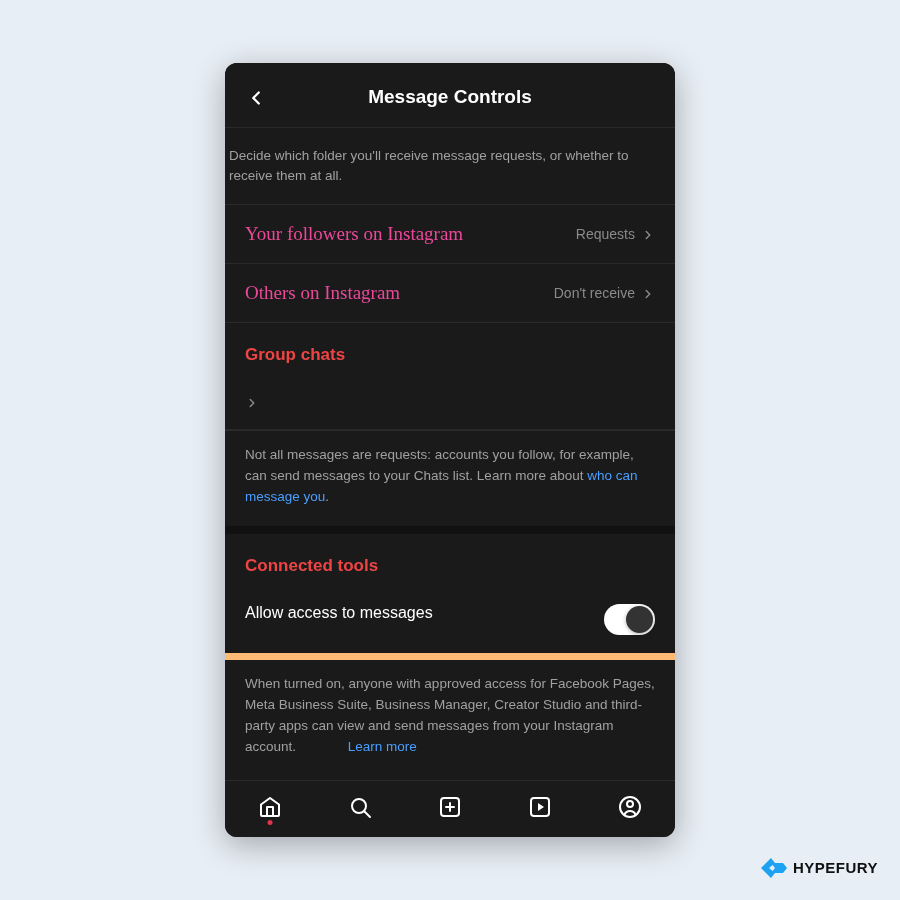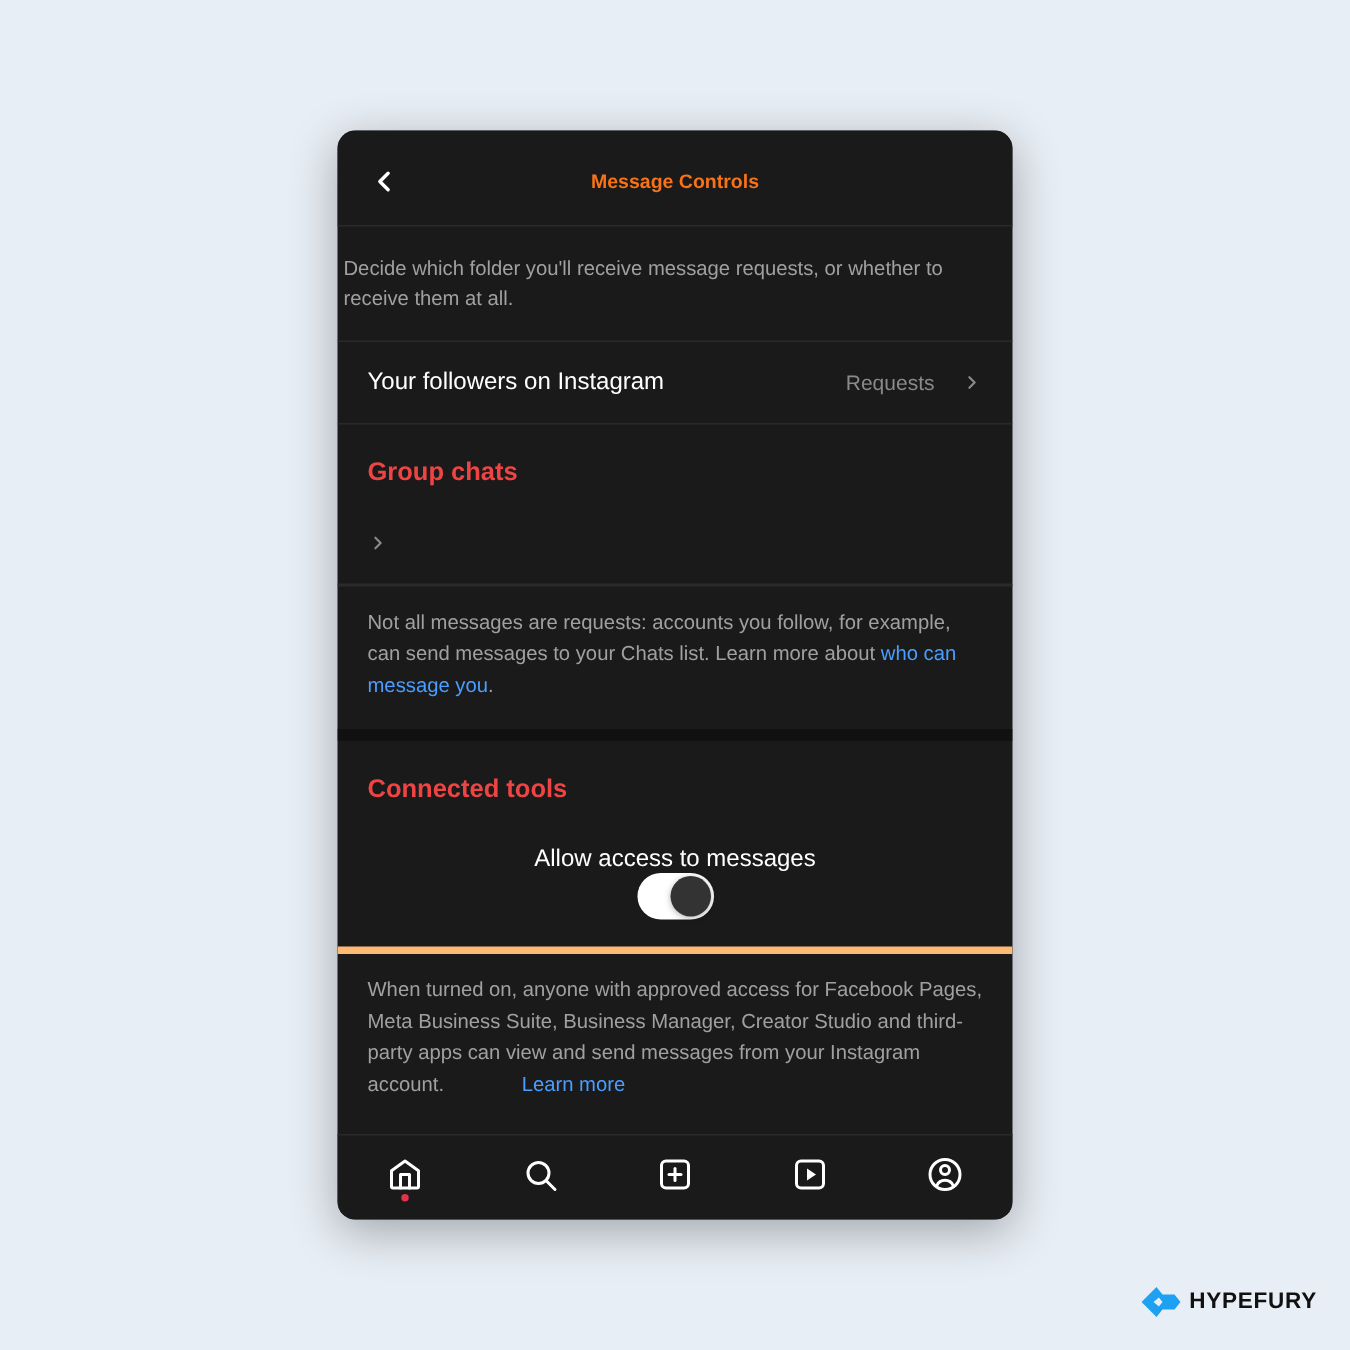--- a/index.html
+++ b/index.html
@@ -35,22 +35,22 @@
       color: #fff;
       font-size: 20px;
       cursor: pointer;
       padding: 4px 8px 4px 0;
       z-index: 1;
     }
     .header-title {
       position: absolute;
       left: 50%;
       transform: translateX(-50%);
-      color: #f97316;
-      font-size: 13px;
+      color: #ffffff;
+      font-size: 19px;
       font-weight: 700;
     }
 
     .description {
       padding: 18px 4px;
       color: #a0a0a0;
       font-size: 13.5px;
       line-height: 1.5;
       border-bottom: 1px solid #2a2a2a;
     }
@@ -58,27 +58,28 @@
     .settings-row {
       display: flex;
       align-items: center;
       justify-content: space-between;
       padding: 18px 20px;
       border-bottom: 1px solid #2a2a2a;
       cursor: pointer;
     }
 
     .row-label {
-      color: #ffffff;
-      font-size: 16px;
+      color: #ec4899;
+      font-size: 19px;
+      font-family: Liberation Serif, serif;
     }
     .row-right {
       display: flex;
       align-items: center;
-      gap: 18px;
+      gap: 6px;
     }
     .row-value {
       color: #8a8a8a;
       font-size: 14px;
     }
     .chevron {
       color: #8a8a8a;
       font-size: 16px;
     }
 
@@ -102,25 +103,24 @@
     }
 
     .section-divider {
       height: 8px;
       background: #111;
     }
 
     
     .toggle-row {
       display: flex;
-      align-items: center;
+      align-items: flex-start;
       justify-content: space-between;
       padding: 18px 20px;
-      border-bottom: 5px solid #fdba74;
-      flex-direction: column;
+      border-bottom: 7px solid #fdba74;
     }
     .toggle-label {
       color: #ffffff;
       font-size: 16px;
     }
     .toggle {
       width: 51px;
       height: 31px;
       background: #666;
       border-radius: 15.5px;
@@ -237,20 +237,31 @@
     <div class="row-right">
       <span class="row-value">Requests</span>
       <span class="chevron">
         <svg width="14" height="14" viewBox="0 0 24 24" fill="none" stroke="#8a8a8a" stroke-width="2.5" stroke-linecap="round" stroke-linejoin="round">
           <polyline points="9 18 15 12 9 6"></polyline>
         </svg>
       </span>
     </div>
   </div>
 
+  <div class="settings-row">
+    <span class="row-label">Others on Instagram</span>
+    <div class="row-right">
+      <span class="row-value">Don't receive</span>
+      <span class="chevron">
+        <svg width="14" height="14" viewBox="0 0 24 24" fill="none" stroke="#8a8a8a" stroke-width="2.5" stroke-linecap="round" stroke-linejoin="round">
+          <polyline points="9 18 15 12 9 6"></polyline>
+        </svg>
+      </span>
+    </div>
+  </div>
 
   <div class="section-header">Group chats</div>
 
   <div class="settings-row">
     <div class="row-right">
       <span class="chevron">
         <svg width="14" height="14" viewBox="0 0 24 24" fill="none" stroke="#8a8a8a" stroke-width="2.5" stroke-linecap="round" stroke-linejoin="round">
           <polyline points="9 18 15 12 9 6"></polyline>
         </svg>
       </span>

